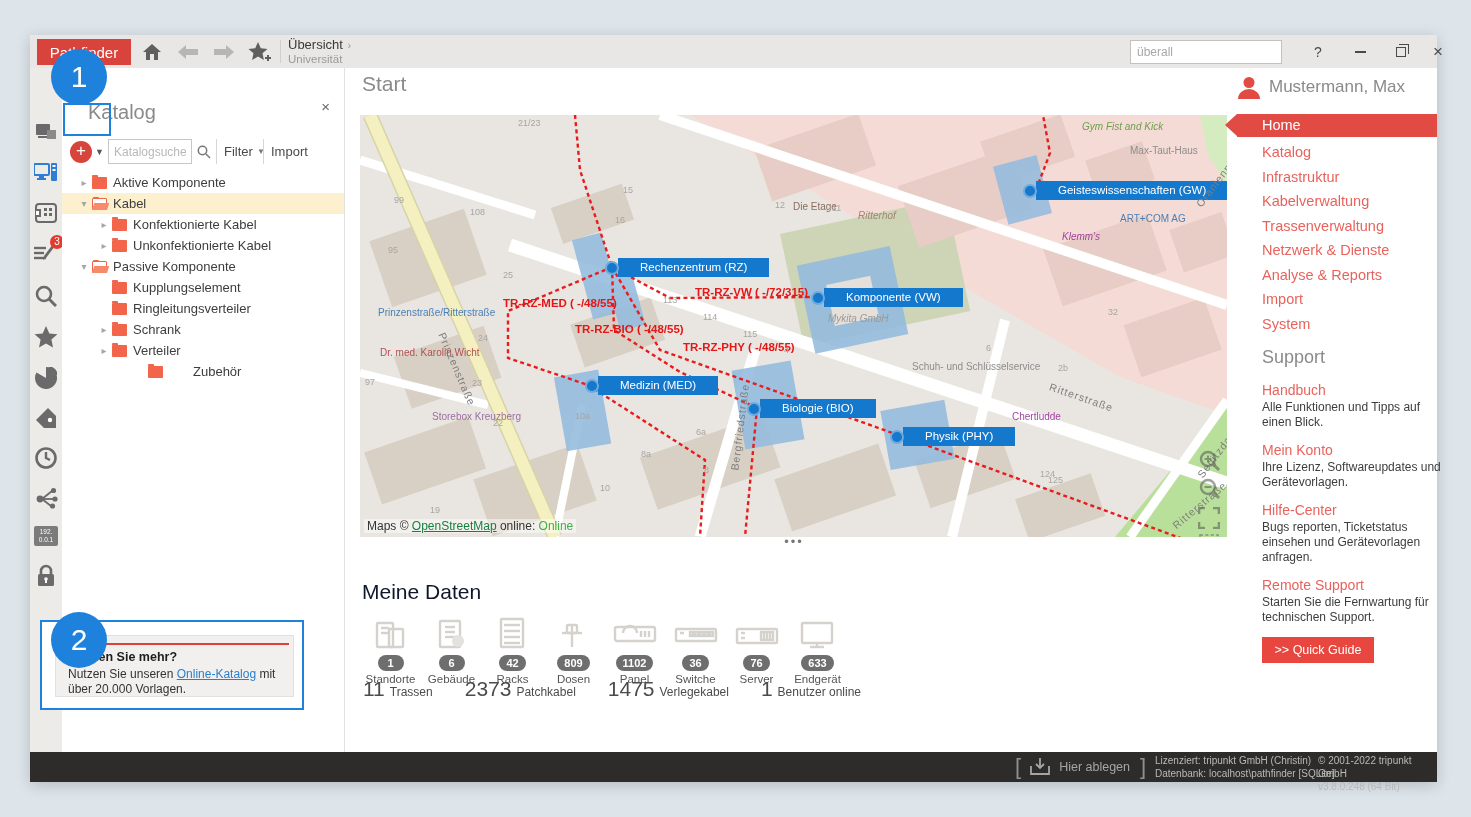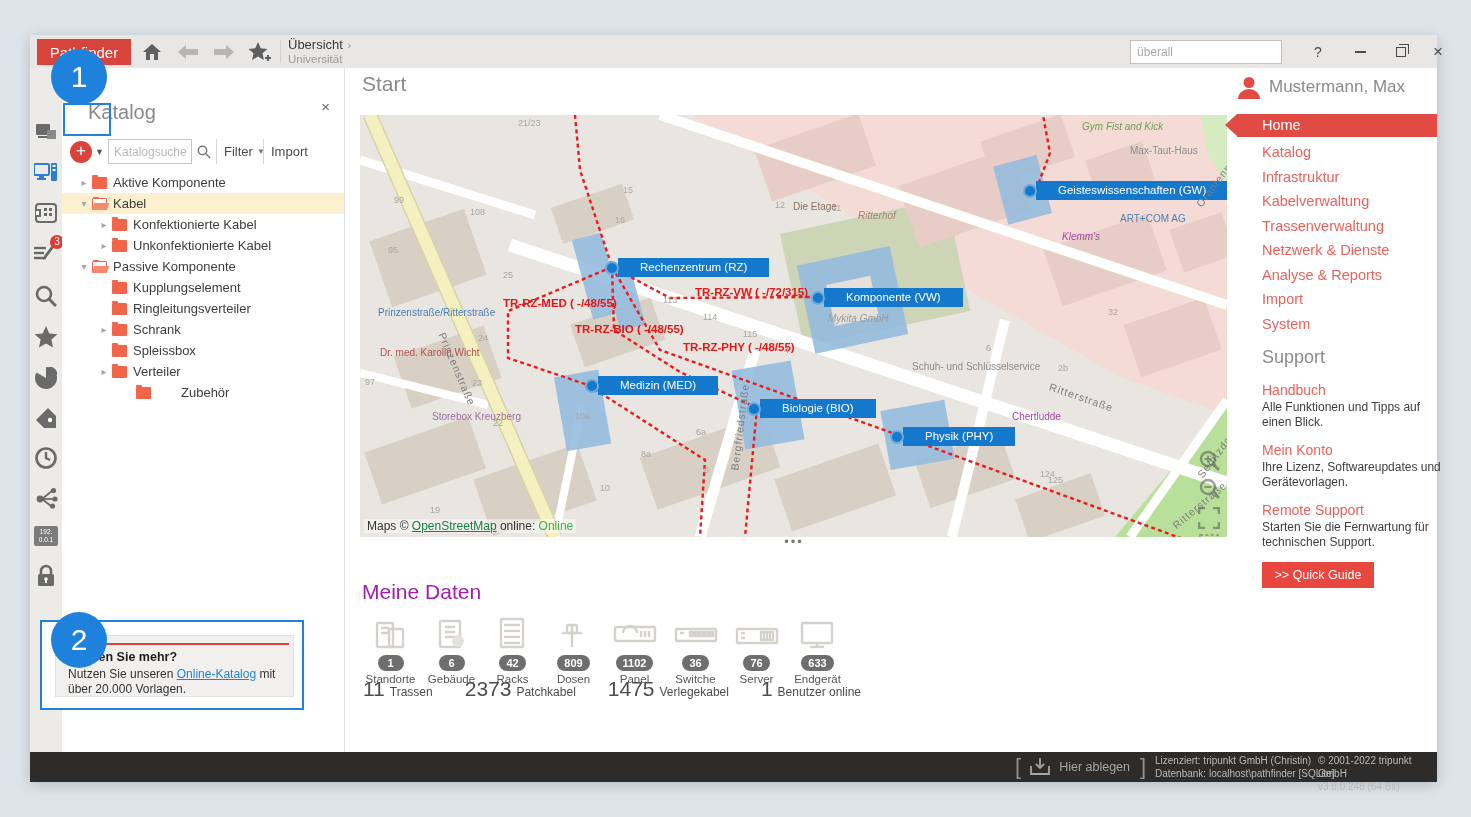--- a/index.html
+++ b/index.html
@@ -93,21 +93,21 @@
   .hn { position:absolute; font-size:9px; color:#a8a6a2; }
   #map-attrib { position:absolute; left:4px; bottom:4px; font-size:12px; color:#333;
     background:rgba(255,255,255,.45); padding:0 3px; }
   #map-attrib a { color:#15803d; }
   #map-attrib .online { color:#3faf46; }
   .map-ctl { position:absolute; left:838px; width:24px; height:24px; opacity:.55; }
   #map-dots { position:absolute; left:752px; top:503px; width:24px; text-align:center; color:#777;
     font-size:13px; letter-spacing:2px; line-height:8px; }
 
   
-  #md-title { position:absolute; left:332px; top:545px; font-size:21px; color:#a21caf; }
+  #md-title { position:absolute; left:332px; top:545px; font-size:21px; color:#0f172a; }
   #stat-items { position:absolute; left:330px; top:578px; display:flex; }
   .stat-item { width:61px; text-align:center; position:relative; }
   .stat-icon { height:40px; display:flex; align-items:flex-end; justify-content:center; }
   .stat-badge { position:relative; margin:-12px auto 0; display:inline-block; min-width:26px; background:#6e6e6e;
     color:#fff; font-size:11px; font-weight:bold; line-height:16px; border-radius:8px; padding:0 7px; }
   .stat-label { font-size:11.5px; color:#555; margin-top:2px; }
   #stat-totals { position:absolute; left:333px; top:642px; display:flex; align-items:baseline; }
   .tot { display:flex; align-items:baseline; margin-right:32px; }
   .tot .num { font-size:21px; color:#4c4c4c; }
   .tot .lbl { font-size:12px; color:#4c4c4c; margin-left:5px; }
@@ -371,30 +371,25 @@
           <span class="tw"></span>
           <span class="folder"></span>
           <span class="lbl">Ringleitungsverteiler</span>
         </div>
         <div class="tree-row" style="padding-left: 34px;">
           <span class="tw">▸</span>
           <span class="folder"></span>
           <span class="lbl">Schrank</span>
         </div>
         <div class="tree-row" style="padding-left: 34px;">
-          <span class="tw"></span>
-          <span class="folder"></span>
-          <span class="lbl">Spleissbox</span>
-        </div>
-        <div class="tree-row" style="padding-left: 34px;">
           <span class="tw">▸</span>
           <span class="folder"></span>
           <span class="lbl">Verteiler</span>
         </div>
-        <div class="tree-row" style="padding-left: 34px; gap: 24px;">
+        <div class="tree-row" style="padding-left: 46px; gap: 24px;">
           <span class="tw"></span>
           <span class="folder"></span>
           <span class="lbl">Zubehör</span>
         </div>
       </div>
   </div>
 
   <div id="start-title">Start</div>
 
   <div id="map">
@@ -676,20 +671,24 @@
     <div id="support-list">
         <div class="sup-entry">
           <div class="sup-title">Handbuch</div>
           <div class="sup-desc">Alle Funktionen und Tipps auf einen Blick.</div>
         </div>
         <div class="sup-entry">
           <div class="sup-title">Mein Konto</div>
           <div class="sup-desc">Ihre Lizenz, Softwareupdates und Gerätevorlagen.</div>
         </div>
         <div class="sup-entry">
+          <div class="sup-title">Hilfe-Center</div>
+          <div class="sup-desc">Bugs reporten, Ticketstatus einsehen und Gerätevorlagen anfragen.</div>
+        </div>
+        <div class="sup-entry">
           <div class="sup-title">Remote Support</div>
           <div class="sup-desc">Starten Sie die Fernwartung für technischen Support.</div>
         </div>
       </div>
     <div id="quick-guide">&gt;&gt; Quick Guide</div>
   </div>
 
   <div id="footer">
     <div id="drop-zone">
       <span class="bracket">[</span>

